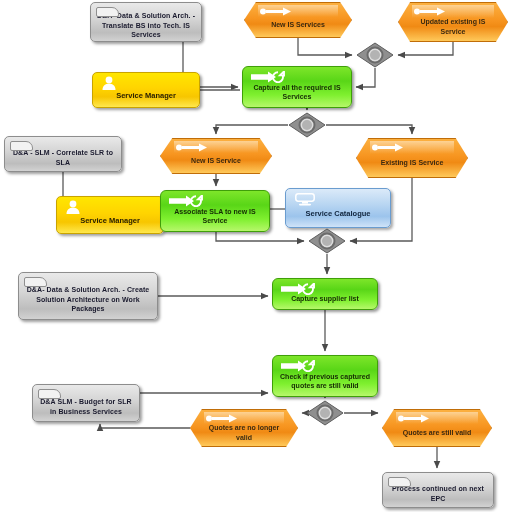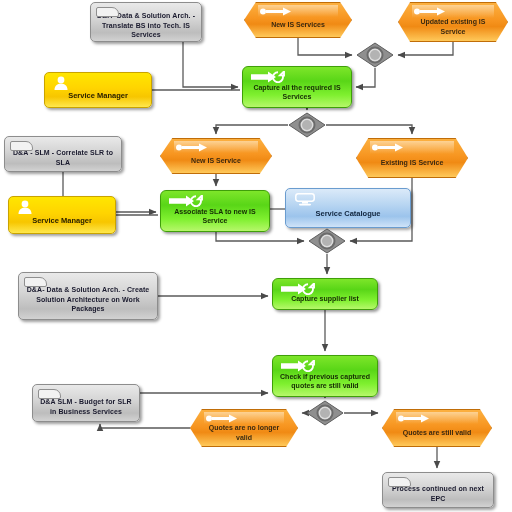--- a/index.html
+++ b/index.html
@@ -58,21 +58,21 @@
     font-size:7px;font-weight:bold;color:#152b05;text-align:center;line-height:1.35;
     padding:0 4px;padding-top:10px;
   }
   .fn .gear-ic{position:absolute;left:8px;top:4px;width:34px;height:12px;}
 
   
   .org{
     background:linear-gradient(180deg,#ffe600 0%,#ffd400 45%,#f7c600 70%,#ffe84d 100%);
     border:1px solid #c9a300;border-radius:5px;
     box-shadow:2px 2px 3px rgba(0,0,0,.38);
-    display:flex;align-items:center;justify-content:center;
+    display:flex;align-items:center;justify-content:center;margin-left:48px;
   }
   .org .lbl{
     font-size:7.5px;font-weight:bold;color:#2b2200;text-align:center;line-height:1.3;
     padding-top:11px;
   }
   .org .person-ic{position:absolute;left:8px;top:3px;width:16px;height:14px;}
 
   
   .info{
     background:linear-gradient(180deg,#dbeaf9 0%,#b9d6f2 40%,#9cc4ec 72%,#cfe3f8 100%);
@@ -238,21 +238,21 @@
   </div>
 
   <div class="node fn" style="left:160px;top:190px;width:110px;height:42px;">
     <svg class="gear-ic" viewBox="0 0 34 12">
       <path d="M0,3.2 L17,3.2 L17,0.6 L25,6 L17,11.4 L17,8.8 L0,8.8 z" fill="#fff"></path>
       <path d="M27,1.2 a5,5 0 1 0 4.6,3.2 L29,4.4 L33,0.4 L33,5.6" fill="none" stroke="#fff" stroke-width="1.9"></path>
     </svg>
     <span class="lbl">Associate SLA to new IS Service</span>
   </div>
 
-  <div class="node info" style="left:285px;top:188px;width:126px;height:40px;">
+  <div class="node info" style="left:285px;top:188px;width:106px;height:40px;">
     <svg class="mon-ic" viewBox="0 0 20 13">
       <rect x="0.8" y="0.8" width="18.4" height="7.4" rx="2.4" fill="none" stroke="#fff" stroke-width="1.5"></rect>
       <rect x="7" y="8.6" width="6" height="2" fill="#fff"></rect>
       <rect x="4" y="10.8" width="12" height="1.6" rx="0.8" fill="#fff"></rect>
     </svg>
     <span class="lbl">Service Catalogue</span>
   </div>
 
   <div class="node gw" style="left:308px;top:228px;">
     <svg viewBox="0 0 38 26" width="38" height="26">

